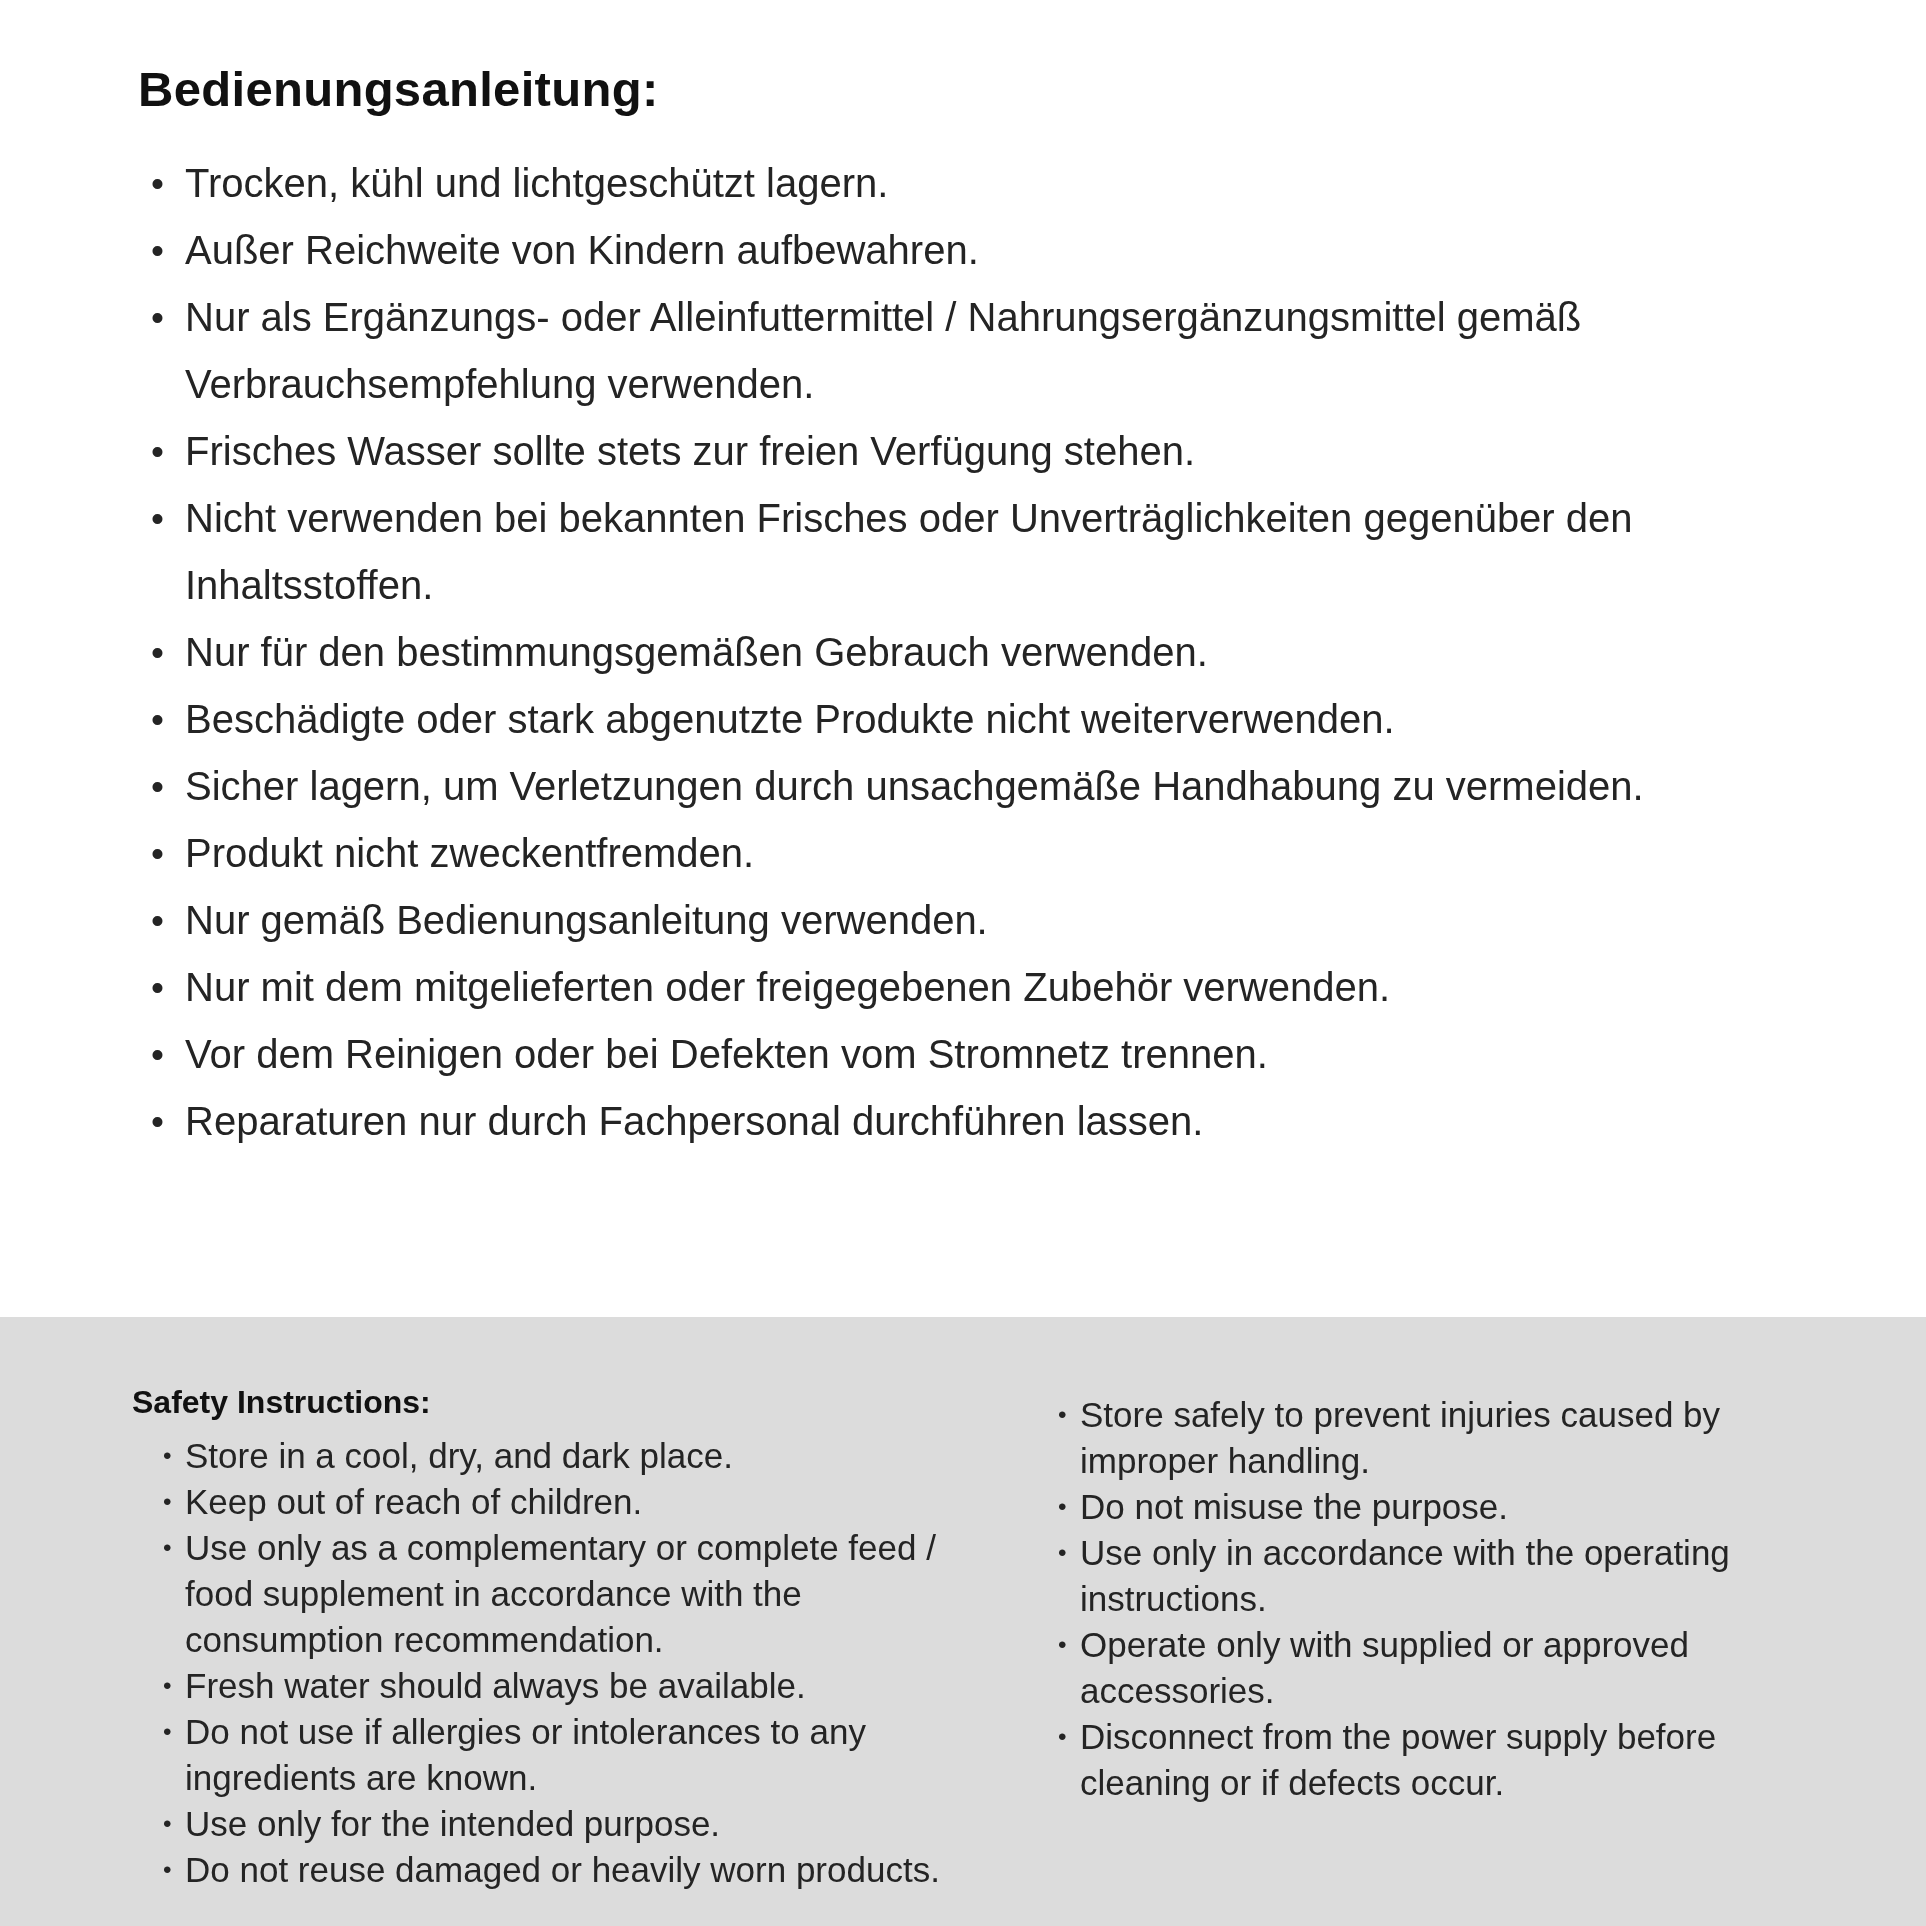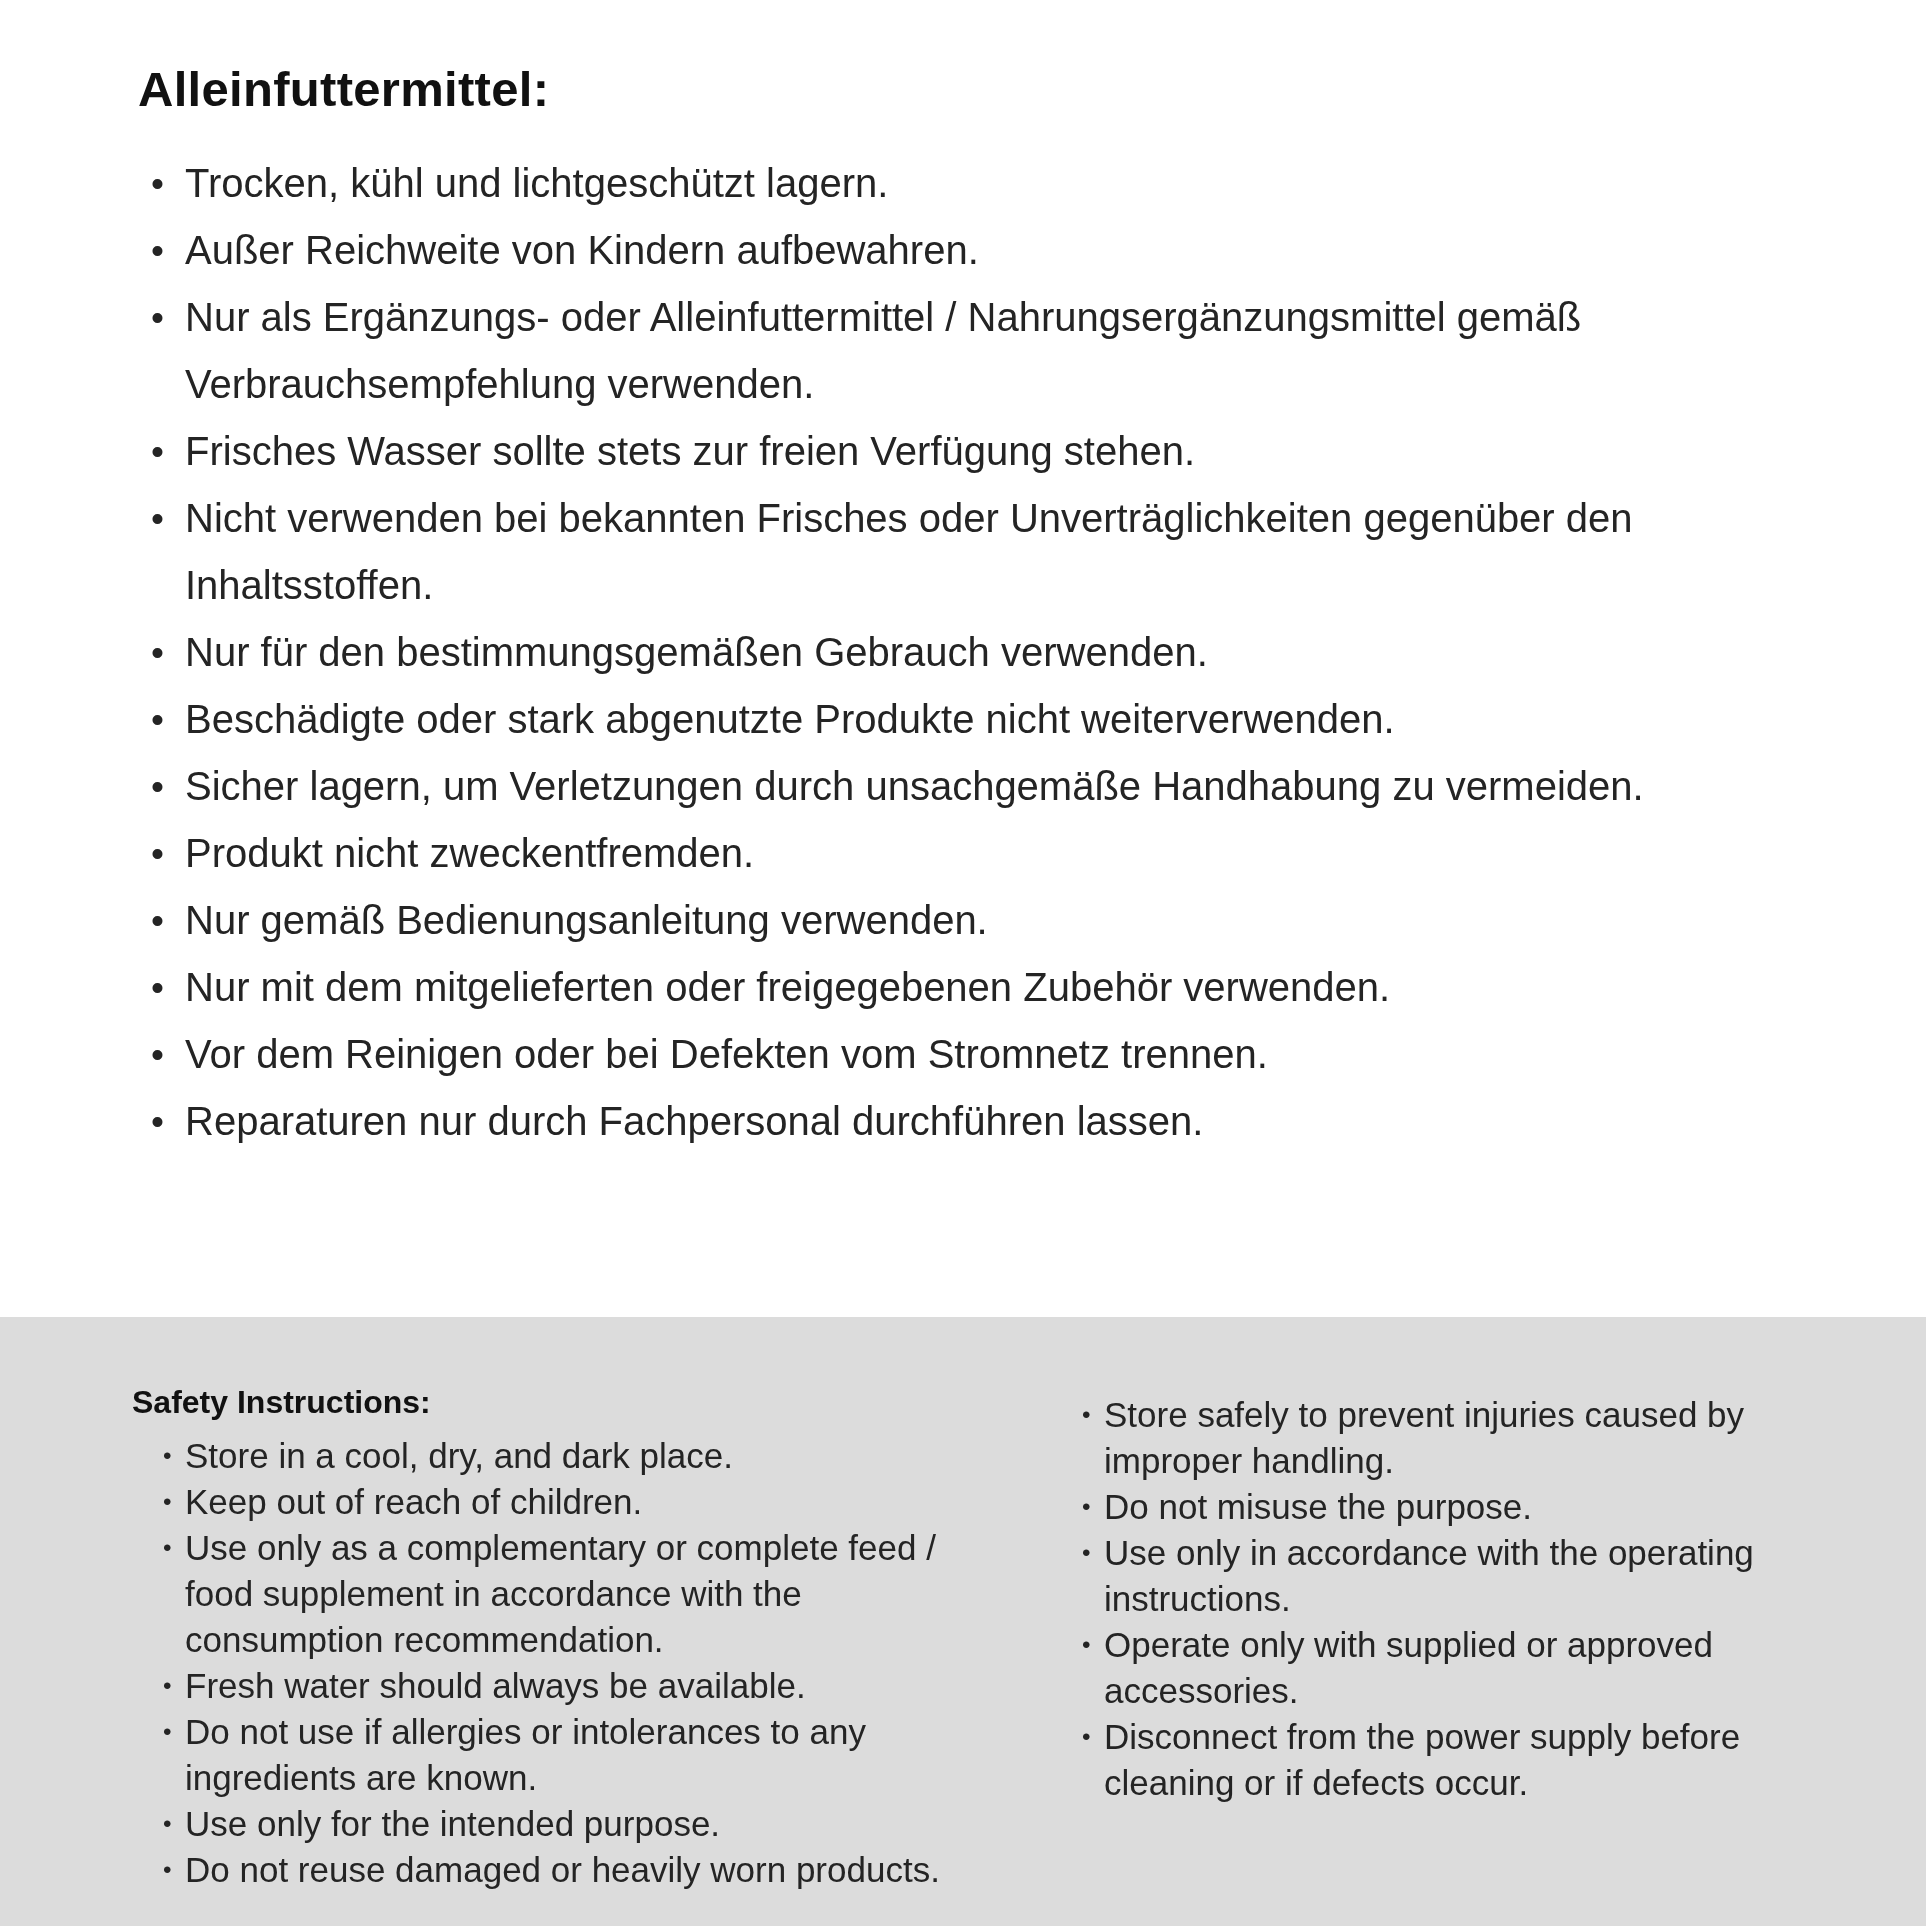--- a/index.html
+++ b/index.html
@@ -59,21 +59,20 @@
   }
 
   
   .english-section {
     box-sizing: border-box;
     height: 609px;
     background: #dcdcdc;
     padding: 67px 83px 0 132px;
     display: flex;
     align-items: flex-start;
-    gap: 24px;
   }
   .col-left {
     width: 854px;
     flex: 0 0 auto;
   }
   .col-right {
     margin-left: 55px;
     width: 803px;
     flex: 0 0 auto;
   }
@@ -102,21 +101,21 @@
   .col-left ul.bullet-list {
     padding-left: 14px;
   }
 </style>
 </head>
 <body>
 
 <div class="page">
 
   <section class="german-section">
-    <h1 class="german-title">Alleinfuttermittel:</h1>
+    <h1 class="german-title">Bedienungsanleitung:</h1>
     <ul class="bullet-list">
 
         <li>Trocken, kühl und lichtgeschützt lagern.</li>
 
         <li>Außer Reichweite von Kindern aufbewahren.</li>
 
         <li>Nur als Ergänzungs- oder Alleinfuttermittel / Nahrungsergänzungsmittel gemäß Verbrauchsempfehlung verwenden.</li>
 
         <li>Frisches Wasser sollte stets zur freien Verfügung stehen.</li>
 

